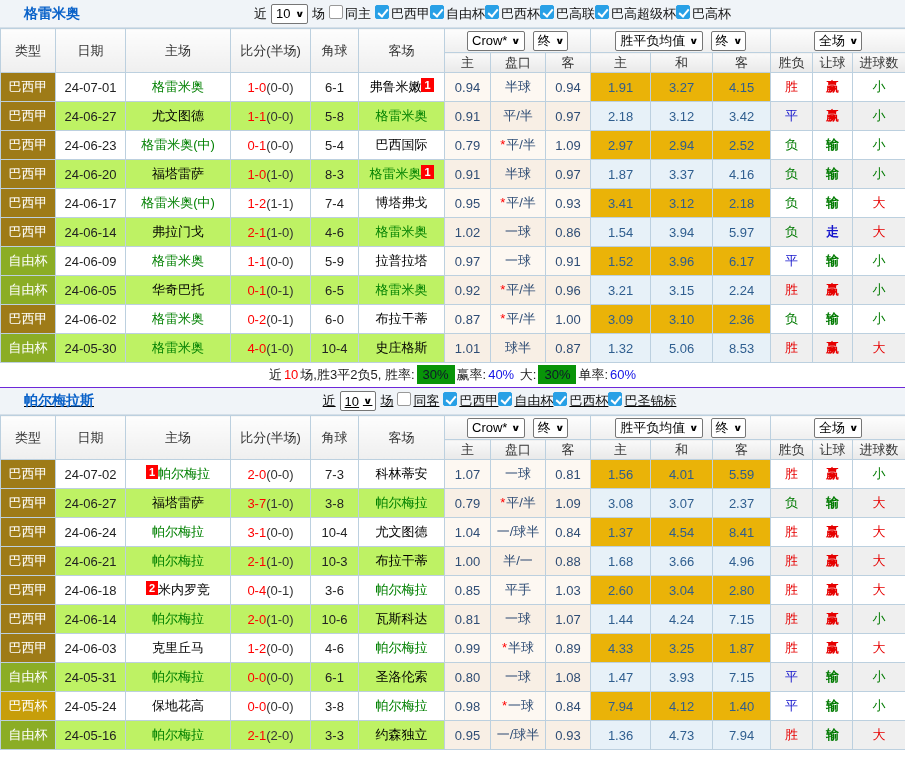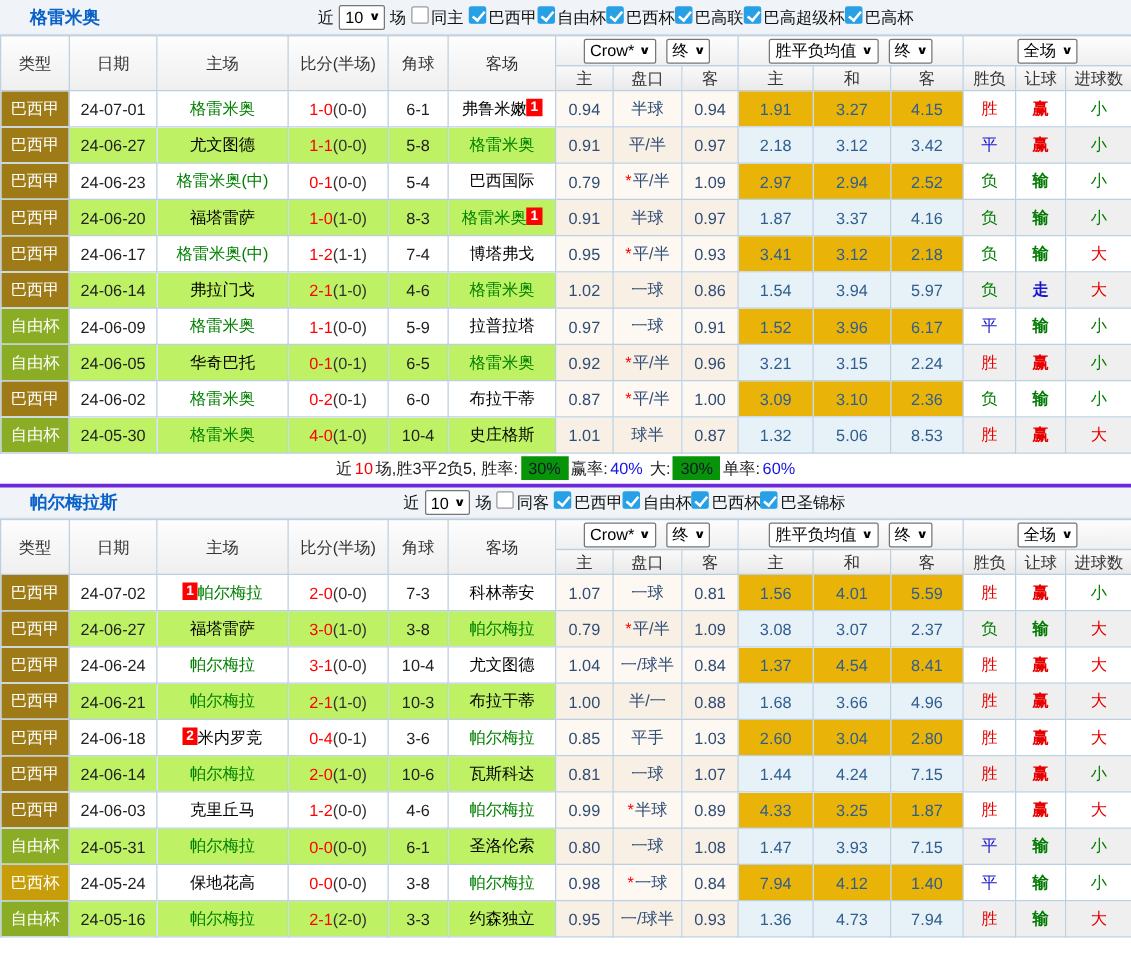--- a/index.html
+++ b/index.html
@@ -59,21 +59,21 @@
   .c-avg  { color: #2F5E8F; }
   td.c-hres span { font-weight: bold; }
 
   
   .summary { height: 24px; line-height: 23px; text-align: center; font-size: 13px; color: #222; }
   .summary span { margin: 0 1px; }
   .t-red  { color: #FF0000; }
   .t-blue { color: #1414E6; }
   .badge { color: #0f172a; padding: 2px 6px; margin: 0 4px; }
   .badge-green { background: #089408; }
-  .team-section + .team-section .section-head { border-top: 3px solid #6d28d9; }
+  .team-section + .team-section .section-head { border-top: 1px solid #6d28d9; text-decoration: underline; }
 </style>
 </head>
 <body>
 
 <div class="app">
   <div id="sections">
   <section class="team-section">
     <div class="section-head">
       <span class="team-title">格雷米奥</span>
       <span class="filters">
@@ -506,21 +506,21 @@
               <td class="c-res"><span style="color: rgb(230, 0, 0);">胜</span></td>
               <td class="c-res c-hres"><span style="color: rgb(230, 0, 0);">赢</span></td>
               <td class="c-res"><span style="color: rgb(0, 122, 0);">小</span></td>
             </tr>
             <tr class="even">
               <td class="c-league">
                 <div class="league-tag" style="background: rgb(158, 123, 23);">巴西甲</div>
               </td>
               <td class="c-base">24-06-27</td>
               <td class="c-base"><span class="team">福塔雷萨</span></td>
-              <td class="c-base"><span class="s-main">3-0</span><span class="s-half">(1-0)</span></td>
+              <td class="c-base"><span class="s-main">3-7</span><span class="s-half">(1-0)</span></td>
               <td class="c-base">3-8</td>
               <td class="c-base"><span class="team green">帕尔梅拉</span></td>
               <td class="c-odds">0.79</td>
               <td class="c-odds"><span class="star">*</span>平/半</td>
               <td class="c-odds">1.09</td>
               <td class="c-avg">3.08</td>
               <td class="c-avg">3.07</td>
               <td class="c-avg">2.37</td>
               <td class="c-res"><span style="color: rgb(0, 122, 0);">负</span></td>
               <td class="c-res c-hres"><span style="color: rgb(0, 122, 0);">输</span></td>

